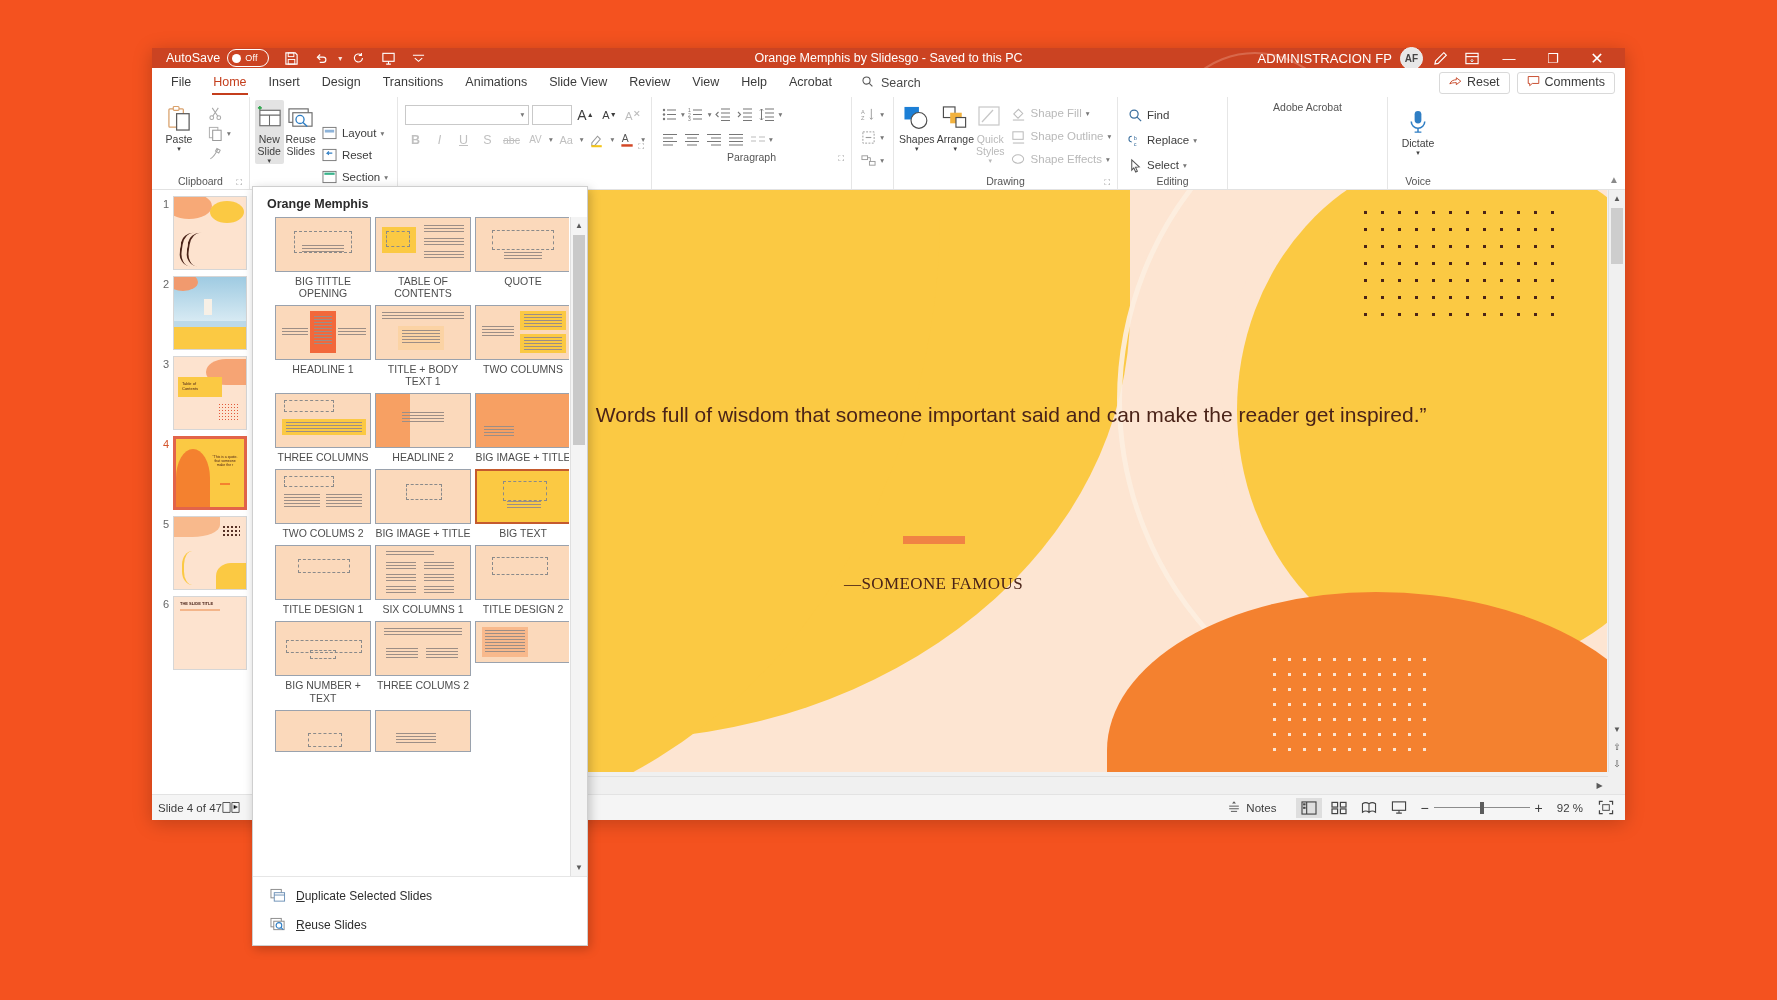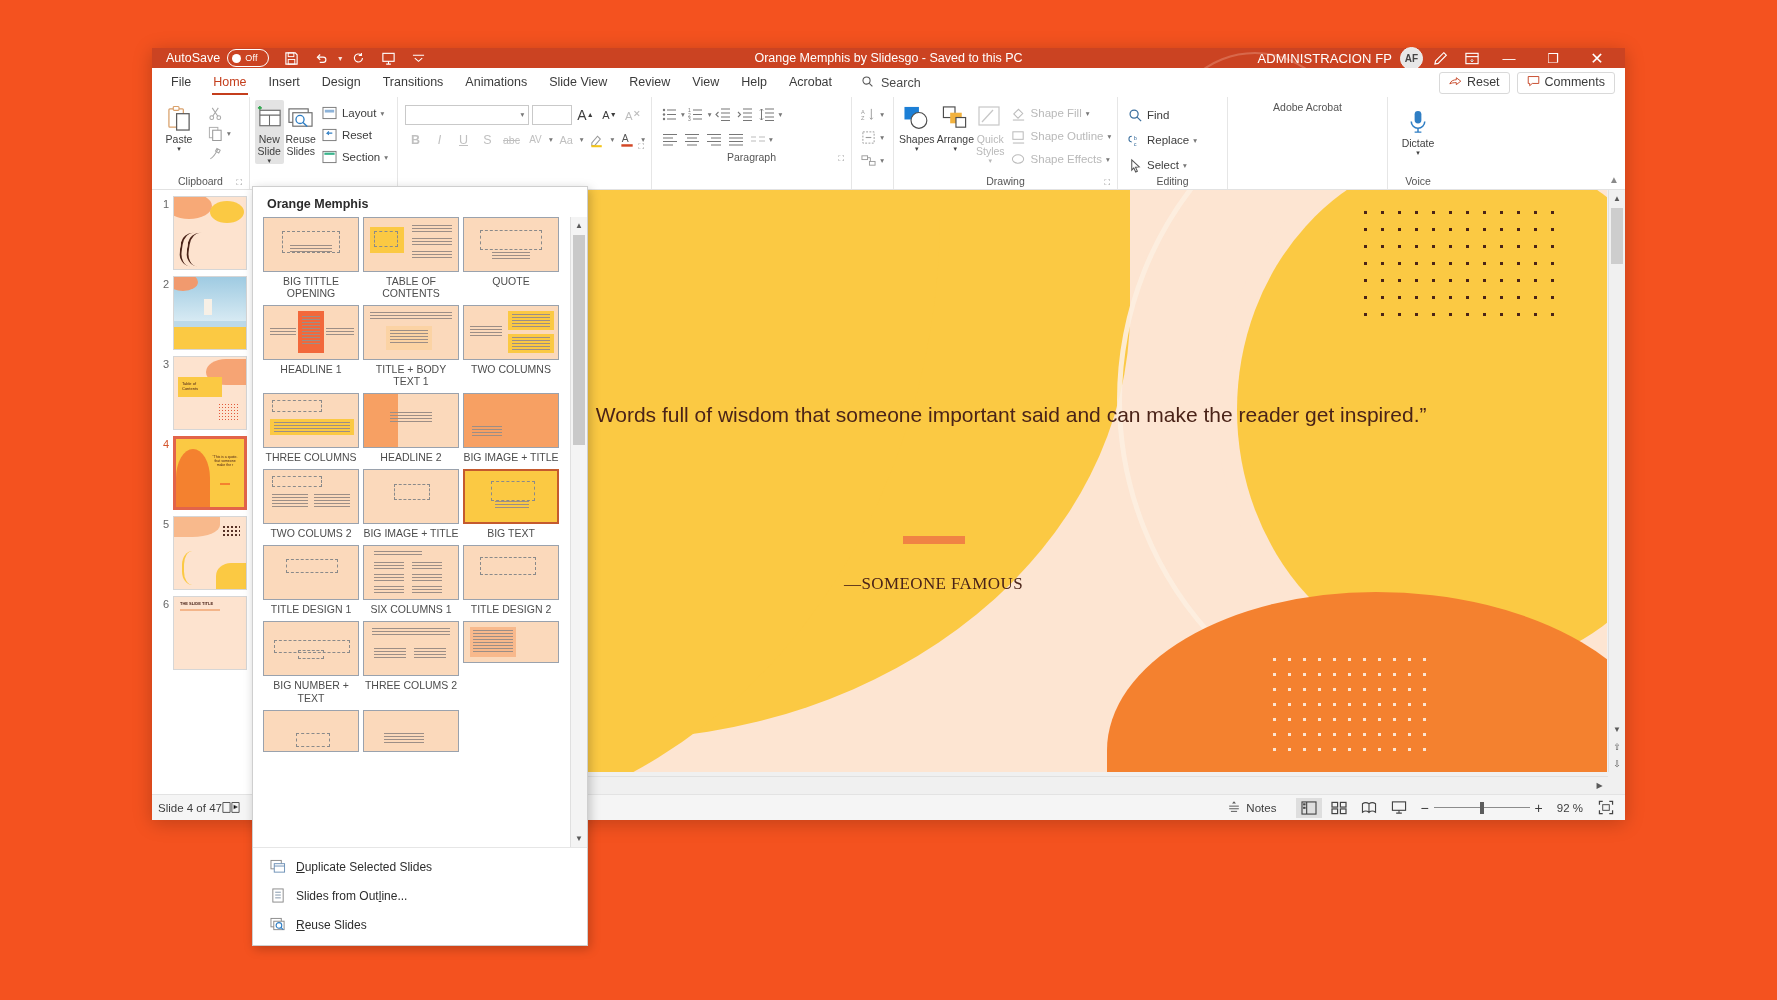--- a/index.html
+++ b/index.html
@@ -239,21 +239,21 @@
     z-index: 60; display: flex; flex-direction: column;
   }
   .gal-header {
     font-size: 12.5px; font-weight: bold; color: #2b2b2b;
     padding: 10px 0 6px 14px; flex: none;
   }
   .gal-scrollarea { flex: 1; position: relative; overflow: hidden; }
   .gal-grid {
     position: absolute; left: 0; top: 0; right: 18px; bottom: 0;
     display: grid; grid-template-columns: repeat(3, 1fr);
-    gap: 2px 4px; padding: 0 10px; overflow: hidden;
+    gap: 2px 4px; padding: 0 22px; overflow: hidden;
     align-content: start;
   }
   .gal-cell { display: flex; flex-direction: column; align-items: center; }
   .gal-thumb {
     width: 96px; height: 55px; border: 1px solid #9aa2ad; position: relative; overflow: hidden;
     background: #fbd9bb;
   }
   .gal-cell.sel .gal-thumb { border: 2px solid #c45a2e; }
   .gal-caption {
     font-size: 10.5px; color: #4d4d4d; text-align: center; line-height: 1.15;
@@ -464,21 +464,21 @@
           <span class="ic">
             <svg width="27" height="25" viewBox="0 0 28 26">
                 <rect x="2" y="3" width="20" height="14" fill="#fff" stroke="#6b6b6b" stroke-width="1.2"></rect>
                 <rect x="6" y="7" width="20" height="14" fill="#fff" stroke="#6b6b6b" stroke-width="1.2"></rect>
                 <circle cx="13.5" cy="14" r="4.2" fill="none" stroke="#2f7ec4" stroke-width="1.4"></circle>
                 <path d="M16.6 17.2L21 21.4" stroke="#2f7ec4" stroke-width="1.5"></path>
               </svg>
           </span>
           <span class="lbl">Reuse Slides</span>
         </div>
-        <div class="smallcol" style="gap:4px;">
+        <div class="smallcol" style="gap:4px;margin-top:20px;">
           <div class="smallbtn">
             <span class="icon-sq">
               <svg width="15" height="14" viewBox="0 0 16 15">
                   <rect x="1" y="1.5" width="14" height="12" fill="#fff" stroke="#777" stroke-width="1"></rect>
                   <rect x="3" y="4" width="10" height="3" fill="#8db3d9"></rect>
                 </svg>
             </span>
             <span>Layout</span>
             <span class="caret">▾</span>
           </div>
@@ -1164,29 +1164,20 @@
             <rect x="1" y="1.5" width="11" height="9" fill="#fff" stroke="#888" stroke-width="1"></rect>
             <rect x="4.5" y="5" width="11" height="9" fill="#fff" stroke="#6b8fb5" stroke-width="1"></rect>
             <path d="M4.5 7.5h11" stroke="#6b8fb5" stroke-width="1"></path>
           </svg>
       </span>
       <span><span class="u">D</span>uplicate Selected Slides</span>
     </div>
     <div class="gal-menu-item">
       <span class="mi-ic">
         <svg width="16" height="15" viewBox="0 0 17 16">
-            <rect x="3" y="1" width="11" height="14" fill="#fff" stroke="#888" stroke-width="1"></rect>
-            <path d="M5.5 4.5h6M5.5 7.5h6M5.5 10.5h6" stroke="#7f93a8" stroke-width="1"></path>
-          </svg>
-      </span>
-      <span>Slides from Out<span class="u">l</span>ine...</span>
-    </div>
-    <div class="gal-menu-item">
-      <span class="mi-ic">
-        <svg width="16" height="15" viewBox="0 0 17 16">
             <rect x="1" y="1.5" width="11" height="9" fill="#fff" stroke="#888" stroke-width="1"></rect>
             <rect x="4" y="4.5" width="11" height="9" fill="#fff" stroke="#888" stroke-width="1"></rect>
             <circle cx="9.5" cy="9" r="3" fill="none" stroke="#2f7ec4" stroke-width="1.2"></circle>
             <path d="M11.6 11.1L14 13.5" stroke="#2f7ec4" stroke-width="1.2"></path>
           </svg>
       </span>
       <span><span class="u">R</span>euse Slides</span>
     </div>
   </div>
 </div>

